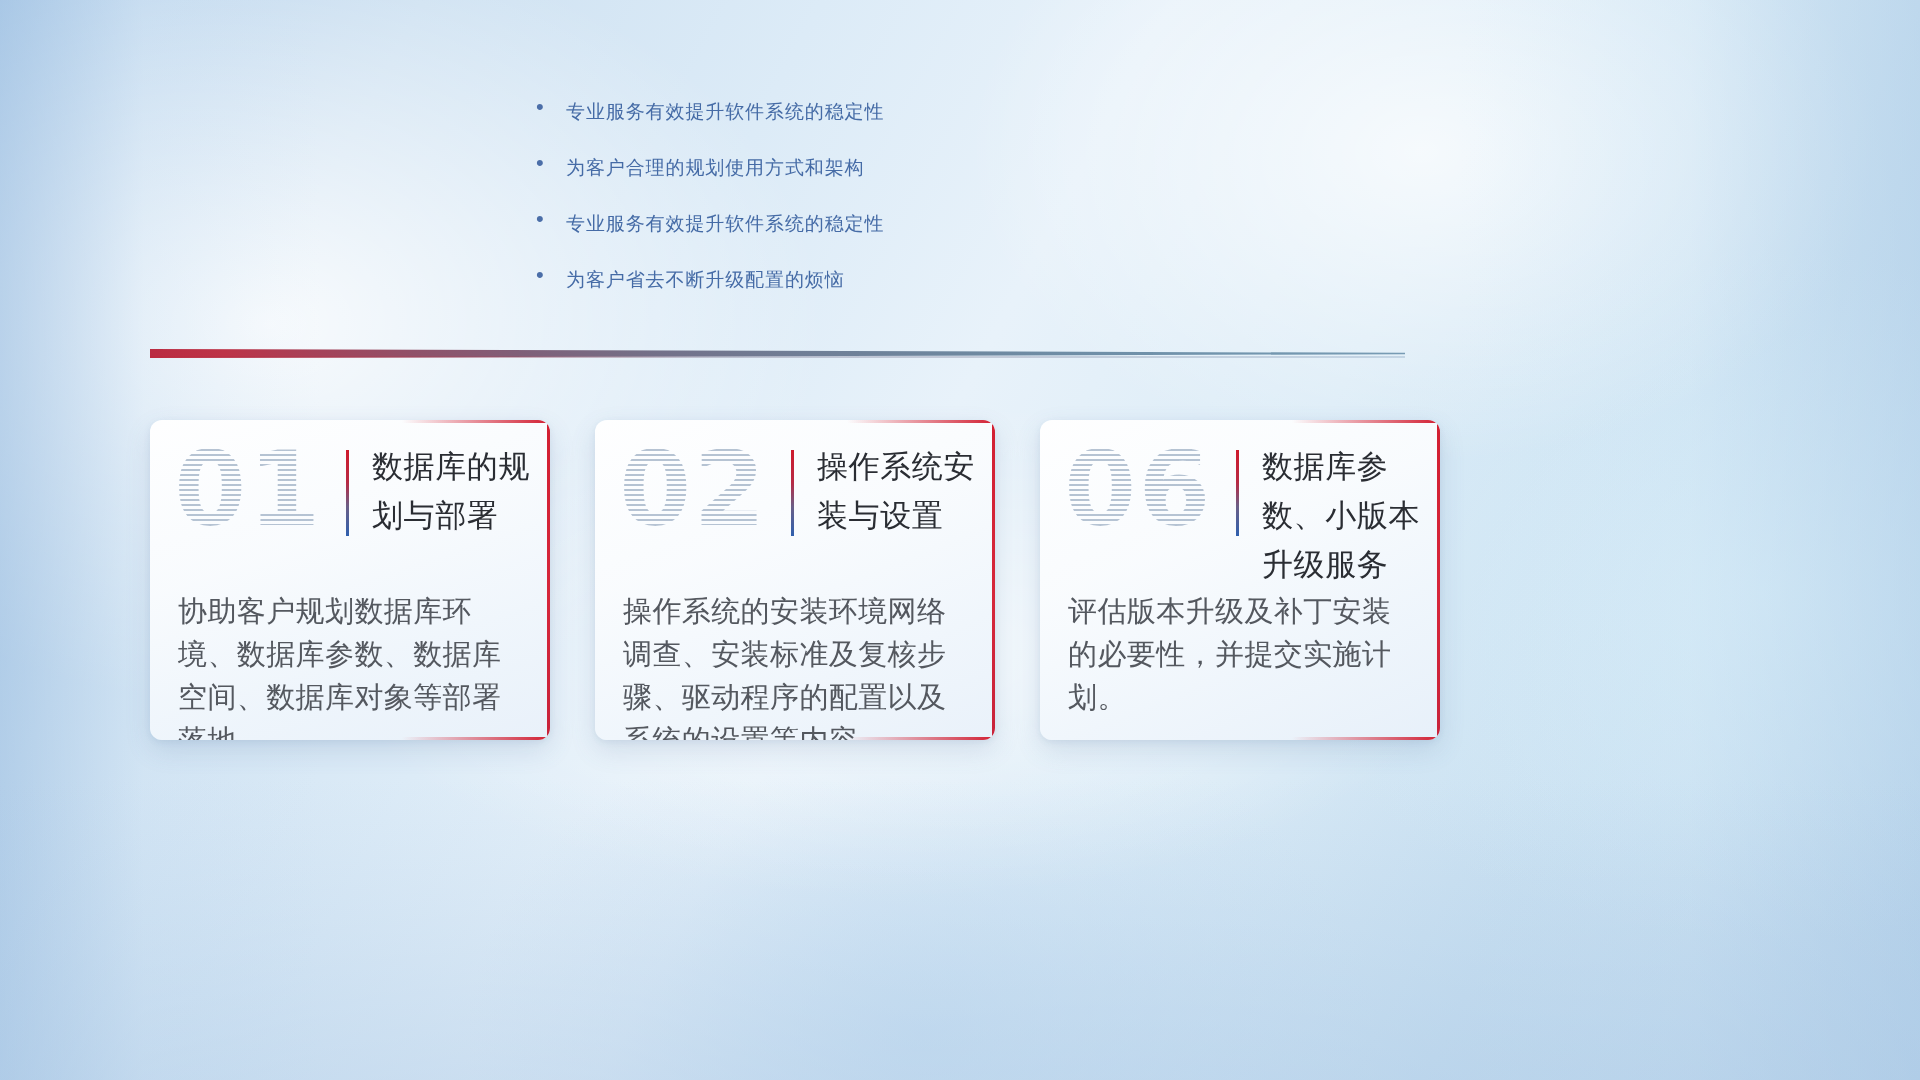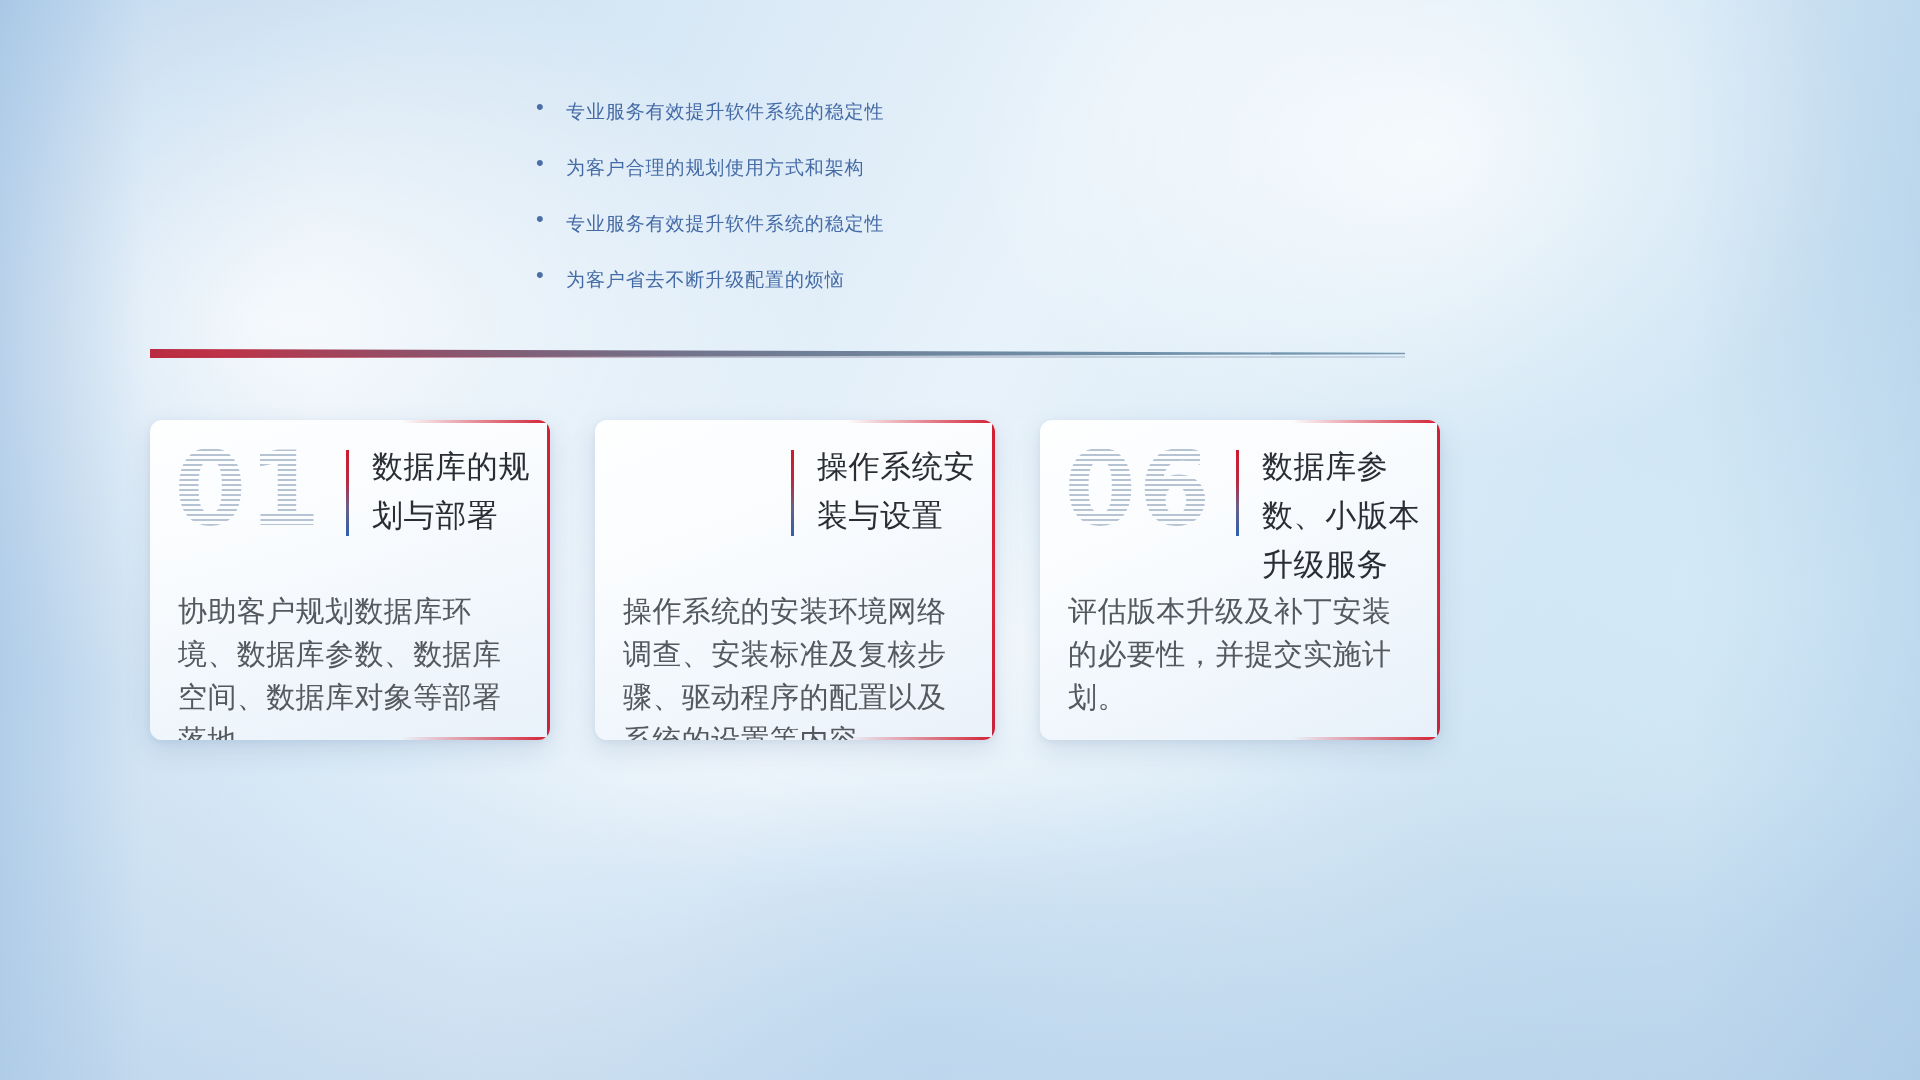--- a/index.html
+++ b/index.html
@@ -207,20 +207,21 @@
         <div class="card-title">数据库的规划与部署</div>
       </div>
       <div class="card-body">协助客户规划数据库环境、数据库参数、数据库空间、数据库对象等部署落地。</div>
     </div>
 
     <div class="card">
       <div class="card-edge"></div>
       <div class="card-edge-top"></div>
       <div class="card-edge-bot"></div>
       <div class="card-head">
+        <div class="ghost-num">02</div>
         <div class="title-rule"></div>
         <div class="card-title">操作系统安装与设置</div>
       </div>
       <div class="card-body">操作系统的安装环境网络调查、安装标准及复核步骤、驱动程序的配置以及系统的设置等内容。</div>
     </div>
 
     <div class="card">
       <div class="card-edge"></div>
       <div class="card-edge-top"></div>
       <div class="card-edge-bot"></div>

